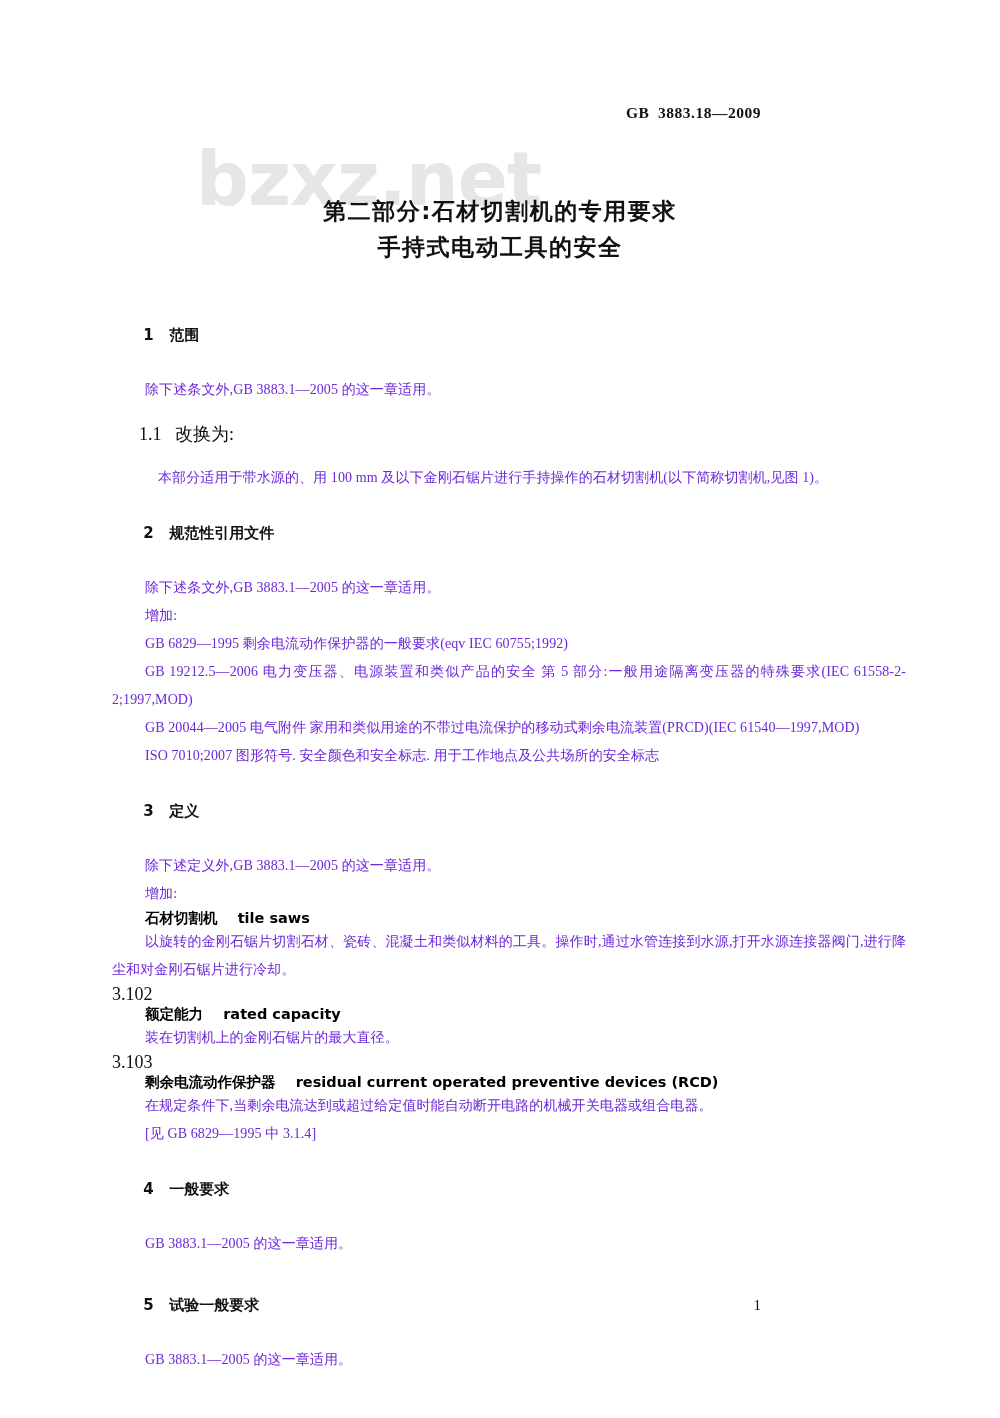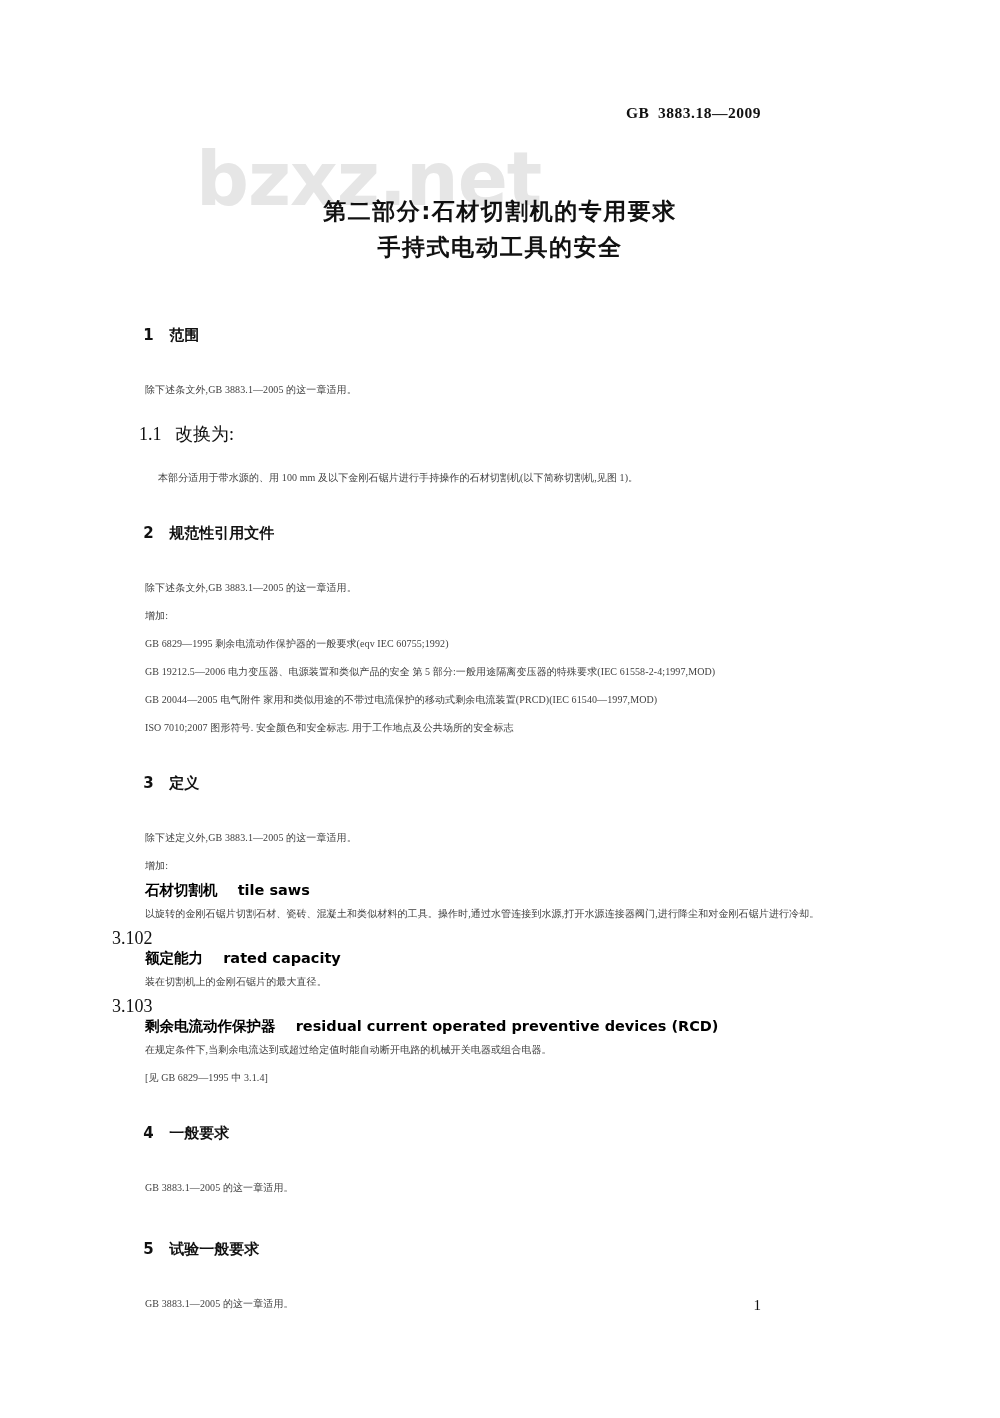--- a/index.html
+++ b/index.html
@@ -107,23 +107,23 @@
     font-size: 14.5px;
     color: #000000;
     margin: 0;
     padding-left: 33px;
     line-height: 20px;
     white-space: pre;
   }
 
   p.para {
     font-family: "Liberation Serif", "DejaVu Serif", serif;
-    font-size: 10px;
+    font-size: 14px;
     line-height: 28px;
-    color: #404040;
+    color: #6d28d9;
     margin: 0;
     text-align: justify;
     text-justify: inter-ideograph;
     letter-spacing: 0.1px;
   }
   p.indent   { text-indent: 33px; }
   p.indent2  { text-indent: 46px; }
   .gap-s  { height: 11px; }
   .gap-m  { height: 17px; }
 
@@ -166,21 +166,21 @@
 
     <div class="gap-s"></div>
 
     <div class="sec-head">
       <span class="num">2</span><span>规范性引用文件</span>
     </div>
     <div class="gap-s"></div>
     <p class="para indent">除下述条文外,GB 3883.1—2005 的这一章适用。</p>
     <p class="para indent">增加:</p>
     <p class="para indent">GB 6829—1995   剩余电流动作保护器的一般要求(eqv IEC 60755;1992)</p>
-    <p class="para indent">GB 19212.5—2006   电力变压器、电源装置和类似产品的安全   第 5 部分:一般用途隔离变压器的特殊要求(IEC 61558-2-4;1997,MOD)</p>
+    <p class="para indent">GB 19212.5—2006   电力变压器、电源装置和类似产品的安全   第 5 部分:一般用途隔离变压器的特殊要求(IEC 61558-2-2;1997,MOD)</p>
     <p class="para indent">GB 20044—2005   电气附件   家用和类似用途的不带过电流保护的移动式剩余电流装置(PRCD)(IEC 61540—1997,MOD)</p>
     <p class="para indent">ISO 7010;2007   图形符号. 安全颜色和安全标志. 用于工作地点及公共场所的安全标志</p>
 
     <div class="gap-s"></div>
 
     <div class="sec-head">
       <span class="num">3</span><span>定义</span>
     </div>
     <div class="gap-s"></div>
     <p class="para indent">除下述定义外,GB 3883.1—2005 的这一章适用。</p>

